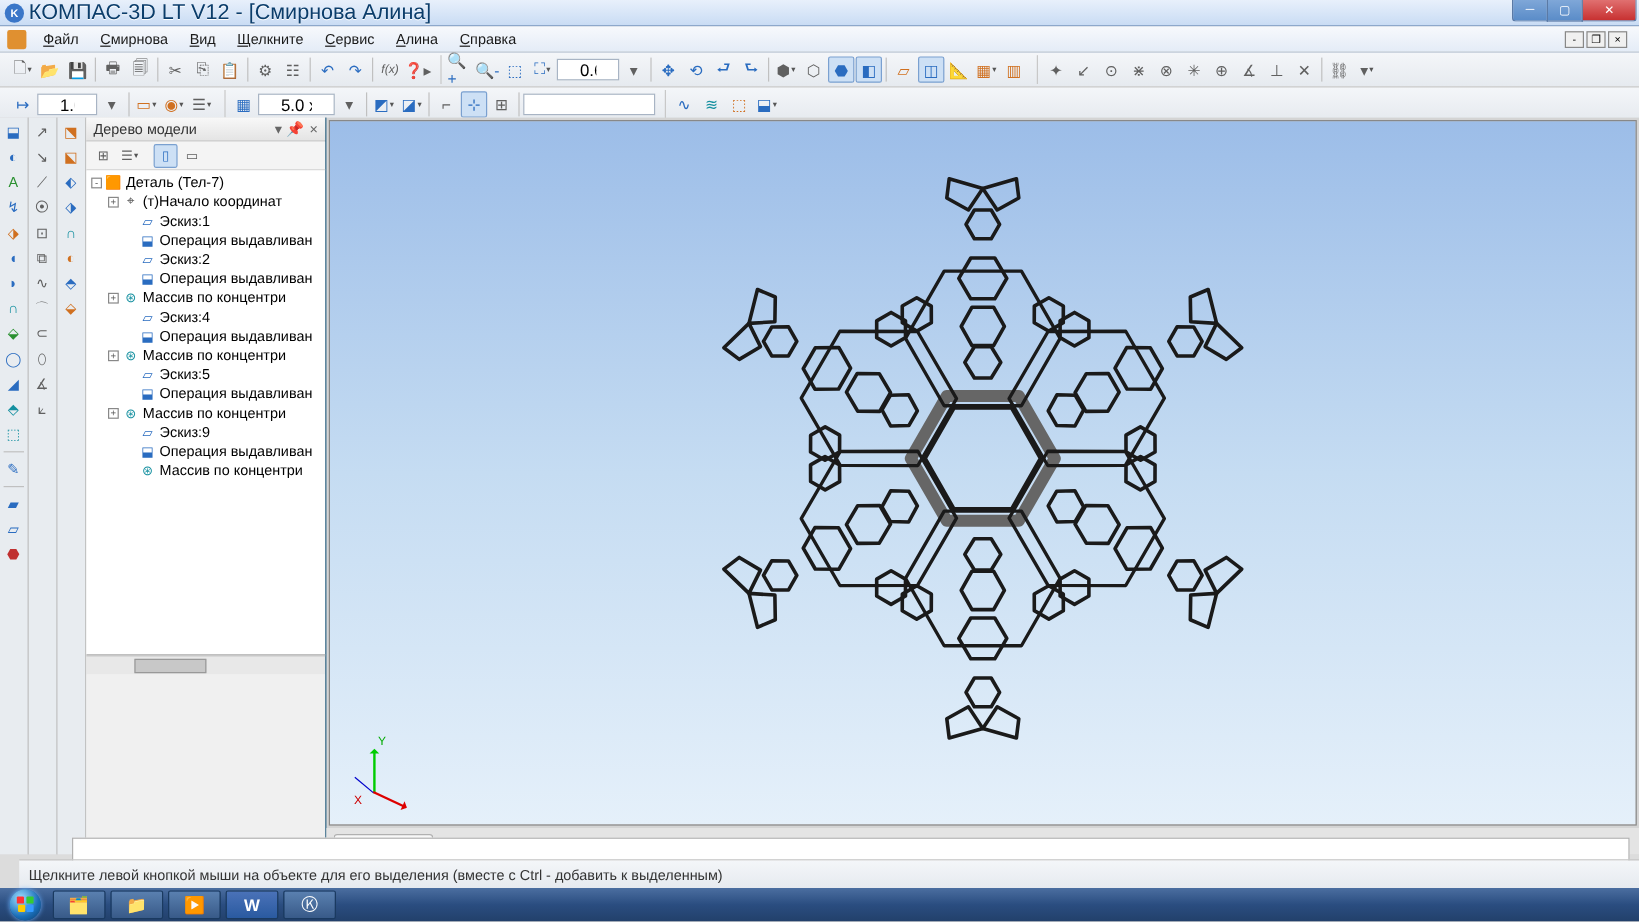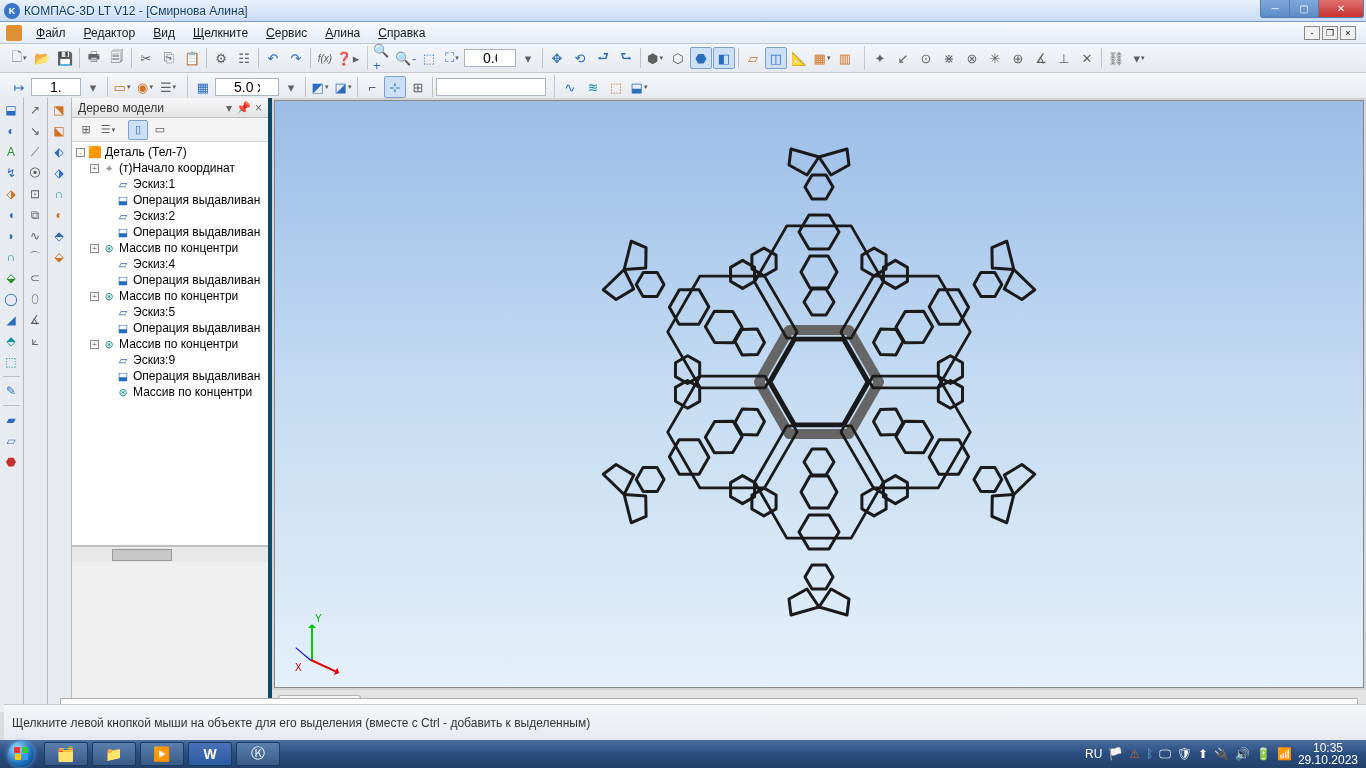--- a/index.html
+++ b/index.html
@@ -1,21 +1,21 @@
 <!DOCTYPE html>
 <html><head>
 <meta charset="utf-8">
 <style>
 * { margin:0; padding:0; box-sizing:border-box; font-family:"Segoe UI",Tahoma,sans-serif; font-size:12px; }
 body { width:1366px; height:768px; background:#dcdcdc; overflow:hidden; position:relative; }
 
 
 .titlebar { height:22px; background:linear-gradient(#e8f0fb,#c9dcf4); display:flex; align-items:center; padding:0 4px; border-bottom:1px solid #7a9cc6; }
 .titlebar .icon { width:16px; height:16px; border-radius:50%; background:#3a76c8; margin-right:4px; display:flex; align-items:center; justify-content:center; color:#fff; font-size:9px; font-weight:bold; }
-.titlebar .title { color:#0b3d6b; font-size:12px; text-shadow:0 1px 0 #fff; }
+.titlebar .title { color:#0b3d6b; font-size:18px; text-shadow:0 1px 0 #fff; }
 .winbtns { position:absolute; right:2px; top:0; display:flex; }
 .winbtn { width:30px; height:18px; border:1px solid #5a7aa6; border-top:none; margin-left:-1px; display:flex; align-items:center; justify-content:center; font-size:10px; color:#fff; }
 .winbtn.min { background:linear-gradient(#7fa7d8,#5a8cc8); border-bottom-left-radius:3px;}
 .winbtn.max { background:linear-gradient(#7fa7d8,#5a8cc8); }
 .winbtn.close { width:46px; background:linear-gradient(#e07070,#c73030); border-bottom-right-radius:3px; }
 
 
 .menubar { height:22px; background:linear-gradient(#f7f9fc,#e4ecf7); display:flex; align-items:center; padding:0 6px; border-bottom:1px solid #bcc8d8; gap:2px; }
 .menubar .mitem { padding:2px 8px; color:#1a1a1a; text-decoration:underline; text-decoration-color:transparent; cursor:default; }
 .menubar .mitem:first-letter { text-decoration:underline; }
@@ -32,21 +32,21 @@
 .tinput { height:18px; border:1px solid #a8b4c4; padding:0 18px; background:#fff; font-size:14px; }
 .sep { width:1px; height:20px; background:#c0c0c0; margin:0 2px; }
 
 
 .main { position:absolute; top:98px; left:0; right:0; bottom:56px; display:flex; background:#d4d4d4; }
 .vtoolbar { width:24px; background:#e8ecf0; border-right:1px solid #b8b8b8; display:flex; flex-direction:column; gap:1px; padding:2px 1px; }
 .vtoolbar .tbtn { width:20px; height:20px; font-size:12px; }
 .vtoolbar .vsep { height:1px; background:#c0c0c0; margin:3px 2px;}
 
 
-.treepanel { width:200px; background:#f0f0f0; border-right:4px solid #0c4a6e; display:flex; flex-direction:column; }
+.treepanel { width:200px; background:#f0f0f0; border-right:1px solid #0c4a6e; display:flex; flex-direction:column; }
 .treehdr { height:20px; background:linear-gradient(#f8f8f8,#e4e4e4); border-bottom:1px solid #c0c0c0; display:flex; align-items:center; padding:0 6px; font-size:11px; color:#333; }
 .treehdr .hicons { margin-left:auto; display:flex; gap:4px; font-size:10px; color:#666; cursor:default;}
 .treetb { height:24px; background:#f4f4f4; border-bottom:1px solid #d4d4d4; display:flex; align-items:center; gap:2px; padding:0 4px;}
 .treetb .tbtn { width:20px; height:20px; font-size:11px;}
 .tree { flex:1; background:#fff; overflow:auto; border-bottom:1px solid #c0c0c0; font-size:11px; padding:2px 0;}
 .tree ul { list-style:none; }
 .tree li { white-space:nowrap; padding:1px 0 1px 4px; display:flex; align-items:center; gap:3px; }
 .tree li .exp { width:9px; height:9px; border:1px solid #888; font-size:8px; line-height:7px; text-align:center; color:#555; background:#fff; }
 .tree li .noexp { width:11px; display:inline-block;}
 .tree .ticon { width:14px; height:14px; display:inline-flex; align-items:center; justify-content:center; font-size:11px; }
@@ -69,21 +69,21 @@
 .axis .ly{position:absolute;left:22px;top:-6px;color:#0a0;font-size:10px;}
 .axis .lx{position:absolute;left:2px;bottom:-4px;color:#c00;font-size:10px;}
 .tabbar { height:22px; background:#e4e4e4; display:flex; align-items:flex-end; padding:0 6px;}
 .tab { background:#f8f8f8; border:1px solid #b0b0b0; border-bottom:none; padding:2px 10px; font-size:11px; border-radius:3px 3px 0 0;}
 
 
 .snow { position:absolute; left:50%; top:48%; transform:translate(-50%,-50%); }
 
 
 .msgbar { position:absolute; left:60px; right:8px; bottom:40px; height:30px; background:#fff; border:1px solid #b0b0b0; }
-.statusbar { position:absolute; left:4px; right:0; bottom:28px; height:36px; background:linear-gradient(#f4f6f9,#e6eaef); border-top:1px solid #c8c8c8; padding:1px 8px; font-size:11px; color:#333; display:flex; align-items:center;}
+.statusbar { position:absolute; left:16px; right:0; bottom:28px; height:24px; background:linear-gradient(#f4f6f9,#e6eaef); border-top:1px solid #c8c8c8; padding:1px 8px; font-size:11px; color:#333; display:flex; align-items:center;}
 
 
 .taskbar { position:absolute; left:0; right:0; bottom:0; height:28px; background:linear-gradient(#4b6ea0 0%,#2a4d80 50%,#22406a 100%); display:flex; align-items:center; }
 .startbtn { width:42px; height:28px; display:flex; align-items:center; justify-content:center; }
 .orb { width:26px; height:26px; border-radius:50%; background:radial-gradient(circle at 35% 30%,#9fe0ff,#1a6eb8 60%,#0a3a68); box-shadow:0 0 4px #6ab0ff; position:relative;}
 .orb::before{content:"";position:absolute;left:6px;top:6px;width:6px;height:6px;background:#f33;border-radius:1px;}
 .orb::after{content:"";position:absolute;right:6px;top:6px;width:6px;height:6px;background:#3c3;border-radius:1px;box-shadow:-7px 7px 0 #fc0,0 7px 0 #39f;}
 .taskbtn { height:24px; min-width:44px; margin:0 2px; border:1px solid #1a3a60; border-radius:2px; background:linear-gradient(#5a80b0,#385a88); display:flex; align-items:center; justify-content:center; font-size:14px;}
 .tray { margin-left:auto; display:flex; align-items:center; gap:6px; padding:0 8px; color:#fff; font-size:10px;}
 .tray .ticon2 { font-size:12px; }
@@ -101,21 +101,21 @@
   <div class="winbtns">
     <div class="winbtn min">─</div>
     <div class="winbtn max">▢</div>
     <div class="winbtn close">✕</div>
   </div>
 </div>
 
 <div class="menubar">
   <span style="width:16px;height:16px;background:#e09030;border-radius:2px;margin-right:4px;"></span>
   <span class="mitem">Файл</span>
-  <span class="mitem">Редактор</span>
+  <span class="mitem">Смирнова</span>
   <span class="mitem">Вид</span>
   <span class="mitem">Щелкните</span>
   <span class="mitem">Сервис</span>
   <span class="mitem">Алина</span>
   <span class="mitem">Справка</span>
   <div class="mdi-btns">
     <div class="mdi-btn">-</div>
     <div class="mdi-btn">❐</div>
     <div class="mdi-btn">×</div>
   </div>
@@ -439,30 +439,13 @@
 
 <div class="taskbar">
   <div class="startbtn">
       <div class="orb"></div>
     </div>
   <div class="taskbtn">🗂️</div>
   <div class="taskbtn">📁</div>
   <div class="taskbtn">▶️</div>
   <div class="taskbtn" style="color:#fff;background:linear-gradient(#4a72b8,#2a5aa0);font-weight:bold;">W</div>
   <div class="taskbtn" style="color:#fff;">Ⓚ</div>
-  <div class="tray">
-    <span>RU</span>
-    <span class="ticon2">🏳️</span>
-    <span class="ticon2 ic-orange">⚠</span>
-    <span class="ticon2" style="color:#6ac;">ᛒ</span>
-    <span class="ticon2">🖵</span>
-    <span class="ticon2">🛡</span>
-    <span class="ticon2">⬆</span>
-    <span class="ticon2">🔌</span>
-    <span class="ticon2">🔊</span>
-    <span class="ticon2">🔋</span>
-    <span class="ticon2">📶</span>
-    <div class="clock">
-      <div>10:35</div>
-      <div>29.10.2023</div>
-    </div>
-  </div>
 </div>
 
 </body></html>

